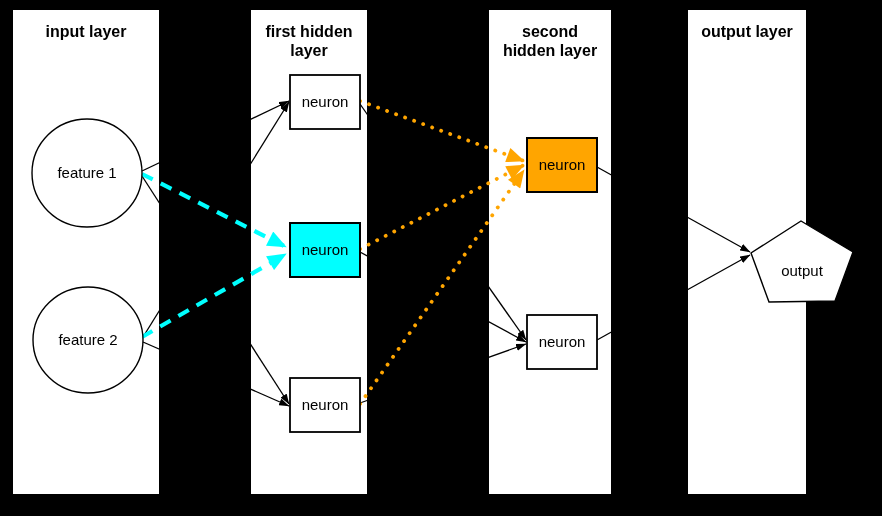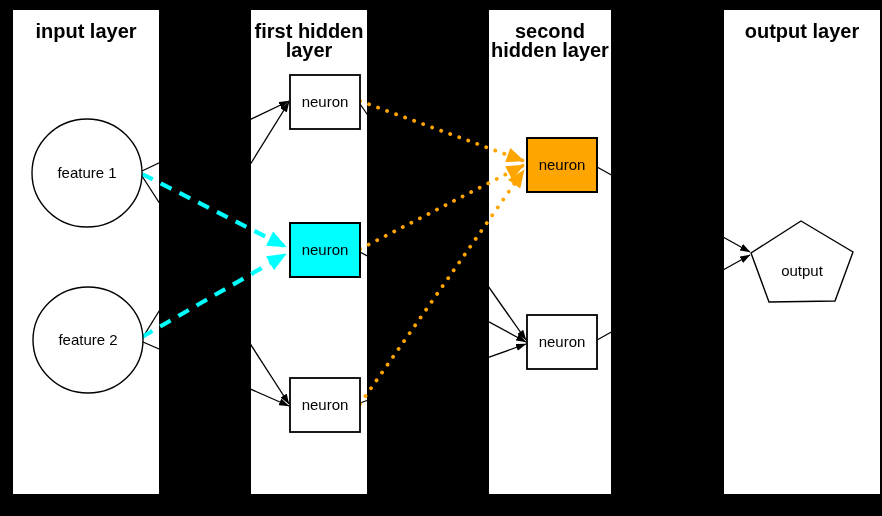--- a/index.html
+++ b/index.html
@@ -13,26 +13,26 @@
   }
   .panel {
     position: absolute;
     top: 10px;
     height: 484px;
     background: #ffffff;
   }
   .panel-1 { left: 13px;  width: 146px; }
   .panel-2 { left: 251px; width: 116px; }
   .panel-3 { left: 489px; width: 122px; }
-  .panel-4 { left: 724px; width: 156px; }
+  .panel-4 { left: 688px; width: 118px; }
   .panel-title {
     padding-top: 12px;
     text-align: center;
     font-weight: bold;
-    font-size: 20px;
+    font-size: 16px;
     line-height: 19px;
     color: #000;
     white-space: pre-line;
   }
   svg.overlay {
     position: absolute;
     left: 0; top: 0;
     pointer-events: none;
   }
   svg.overlay text {

